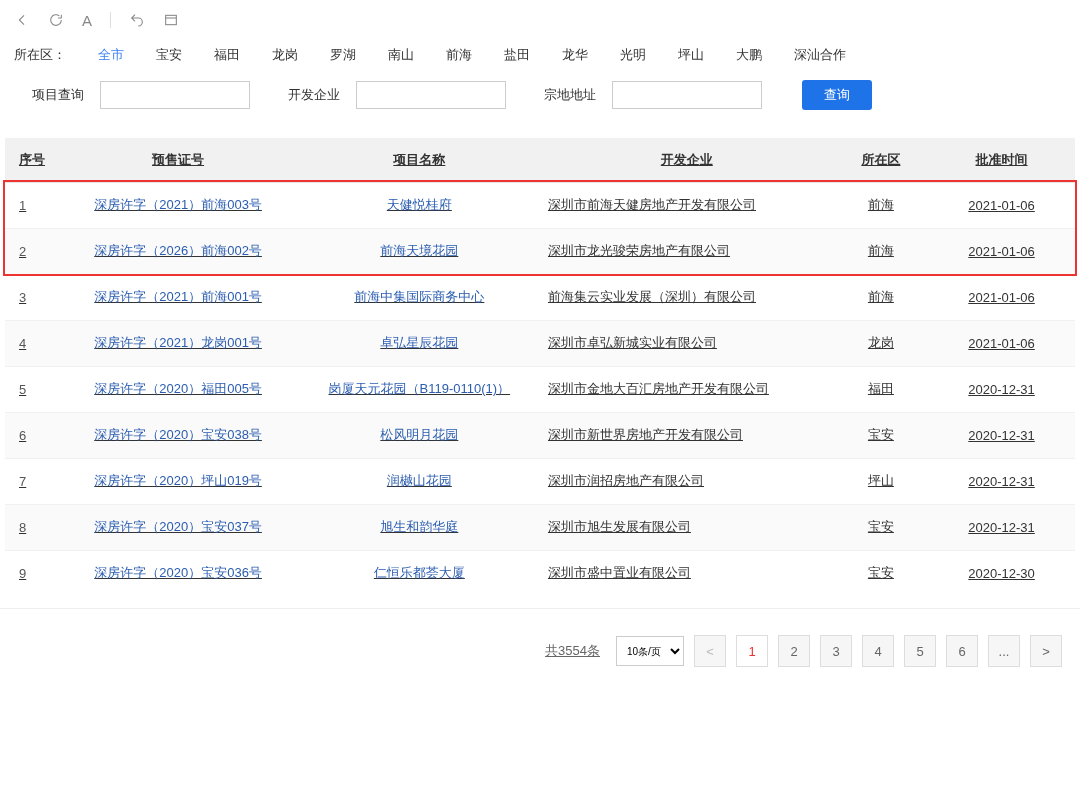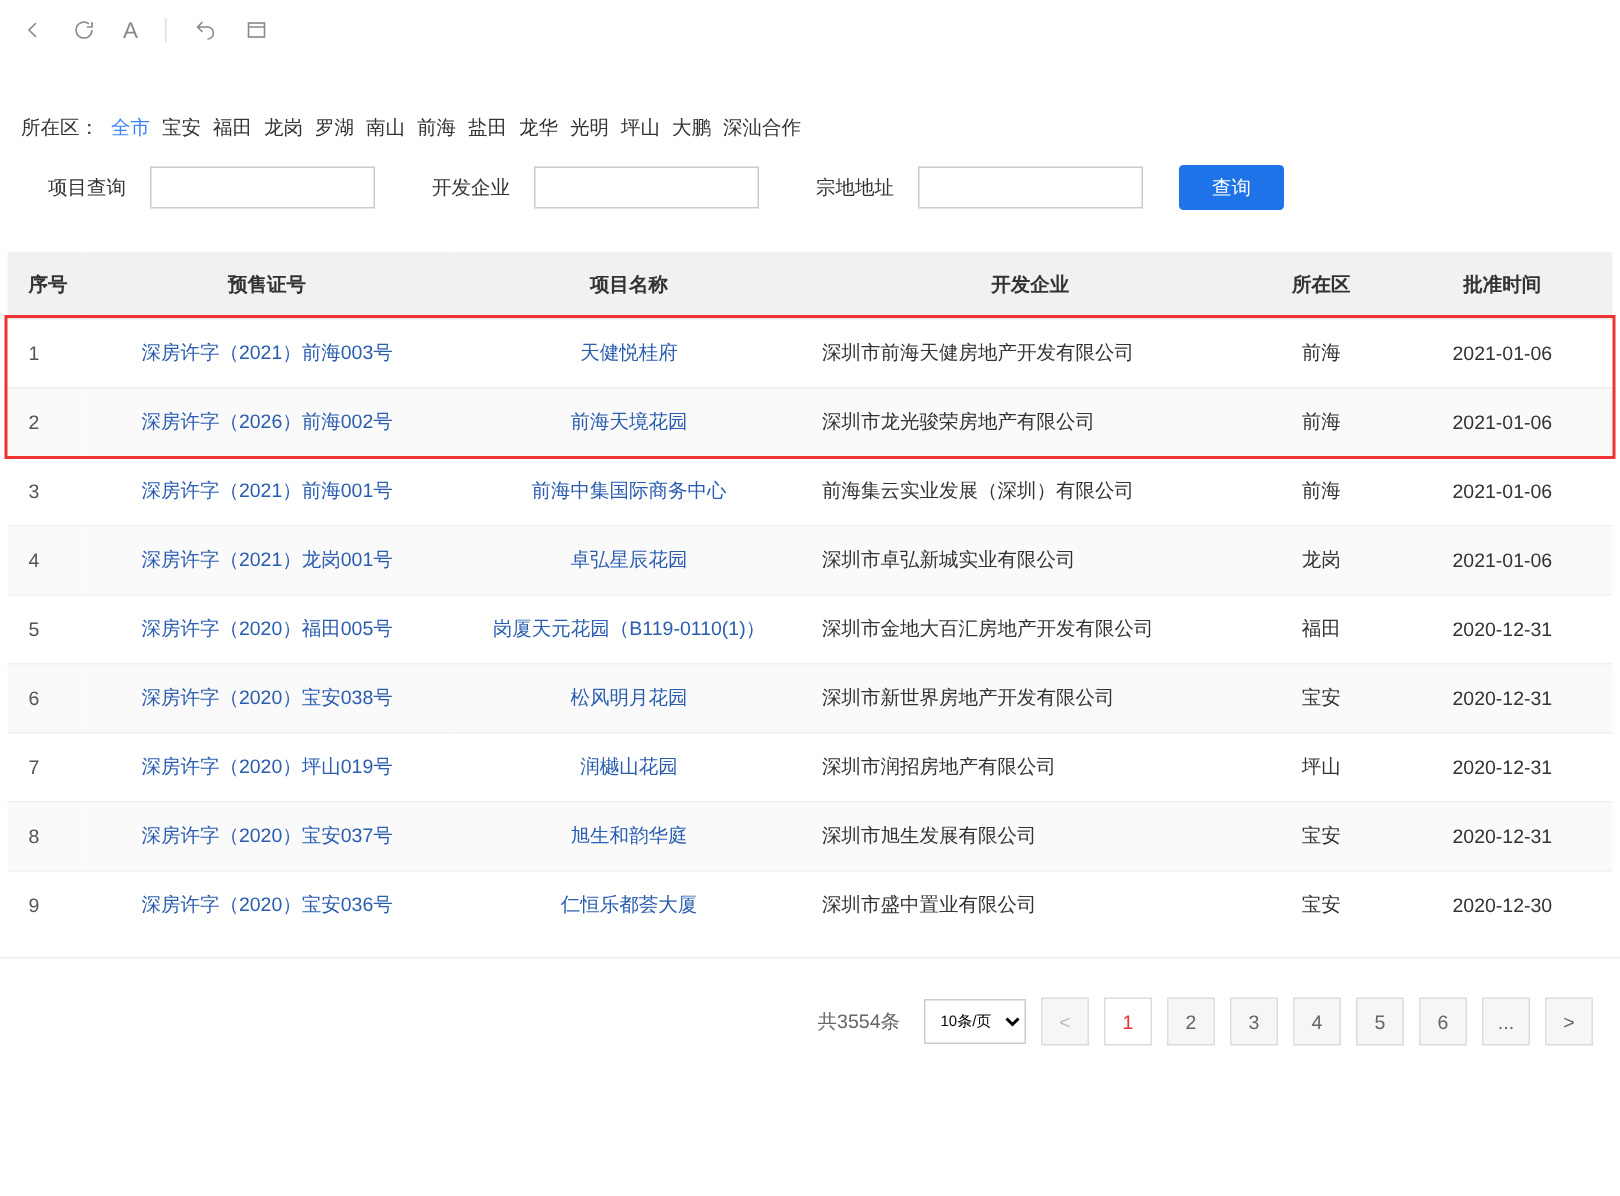--- a/index.html
+++ b/index.html
@@ -23,23 +23,22 @@
     width: 1px; height: 16px; background: #ddd;
   }
   .toolbar svg { width: 16px; height: 16px; stroke: #888; fill: none; stroke-width: 1.6; }
   .tb-btn { display:flex; align-items:center; cursor:pointer; }
 
   
   .districts {
     display: flex;
     align-items: flex-end;
     padding: 6px 14px 10px;
-    gap: 8px;
-    font-size: 13px;
-    margin-top: 30px;
+    gap: 32px;
+    font-size: 13px;
   }
   .districts .label { color: #333; }
   .district-item { color: #333; cursor: pointer; }
   .district-item.active { color: #3b82f6; }
 
   
   .search-row {
     display: flex;
     align-items: center;
     padding: 6px 32px 18px;
@@ -56,29 +55,30 @@
   }
   .btn-primary {
     background: #1e73e8;
     color: #fff;
     border: none;
     height: 30px;
     padding: 0 22px;
     border-radius: 3px;
     font-size: 13px;
     cursor: pointer;
-    margin-left: 12px;
+    margin-left: 28px;
   }
 
   
   table.data {
     width: calc(100% - 10px);
     margin: 0 5px;
     border-collapse: collapse;
     font-size: 13px;
+    text-decoration: underline;
   }
   table.data thead th {
     background: #f1f1f1;
     color: #333;
     font-weight: 600;
     text-align: center;
     height: 44px;
     border-bottom: 1px solid #e6e6e6;
   }
   table.data tbody td {
@@ -112,21 +112,21 @@
     display: flex;
     justify-content: flex-end;
     align-items: center;
     gap: 10px;
     padding: 26px 18px 20px;
     border-top: 1px solid #eee;
     margin-top: 12px;
     font-size: 13px;
     color: #666;
   }
-  .pager .total { margin-right: 6px; color: #666; }
+  .pager .total { margin-right: 6px; color: #666; text-decoration: underline; }
   .pager select {
     height: 30px;
     border: 1px solid #ccc;
     padding: 0 6px;
     font-size: 10px;
     background: #fff;
   }
   .pg-btn {
     min-width: 32px; height: 32px;
     border: 1px solid #ddd;

